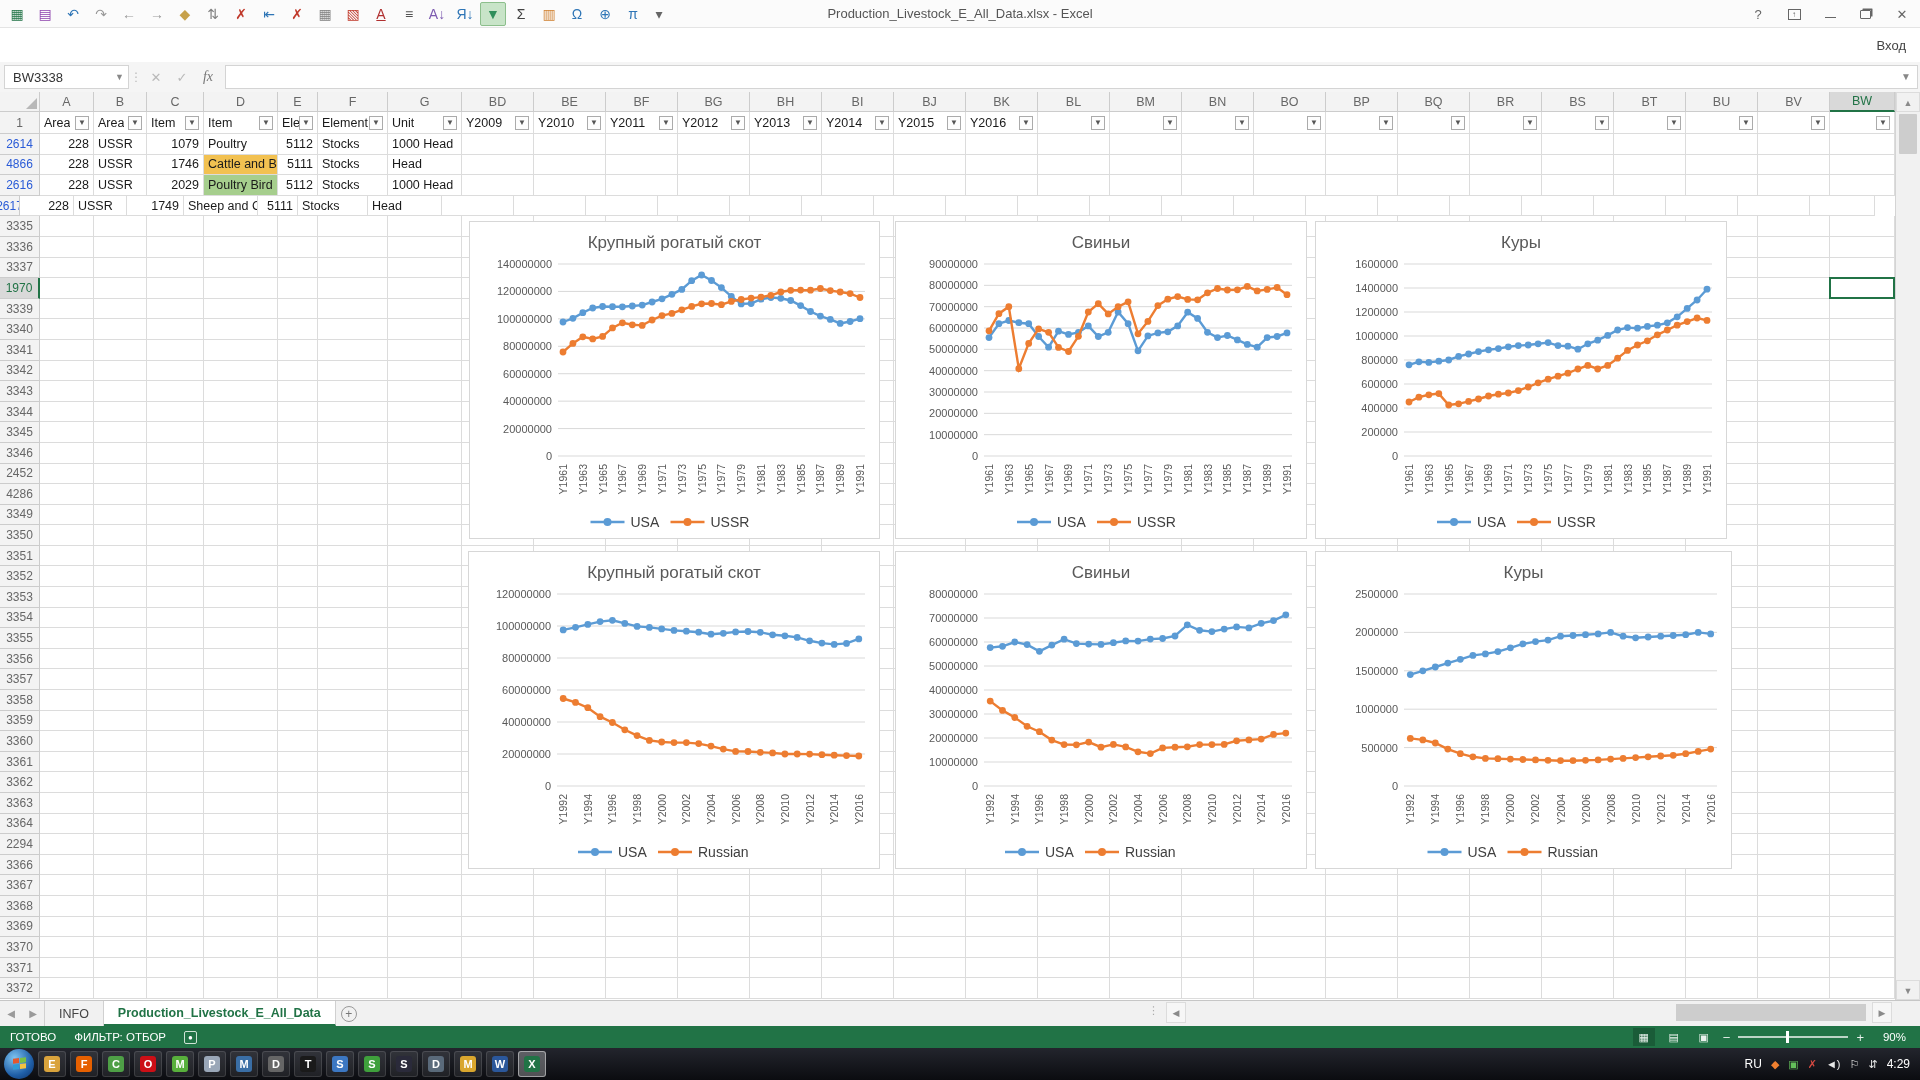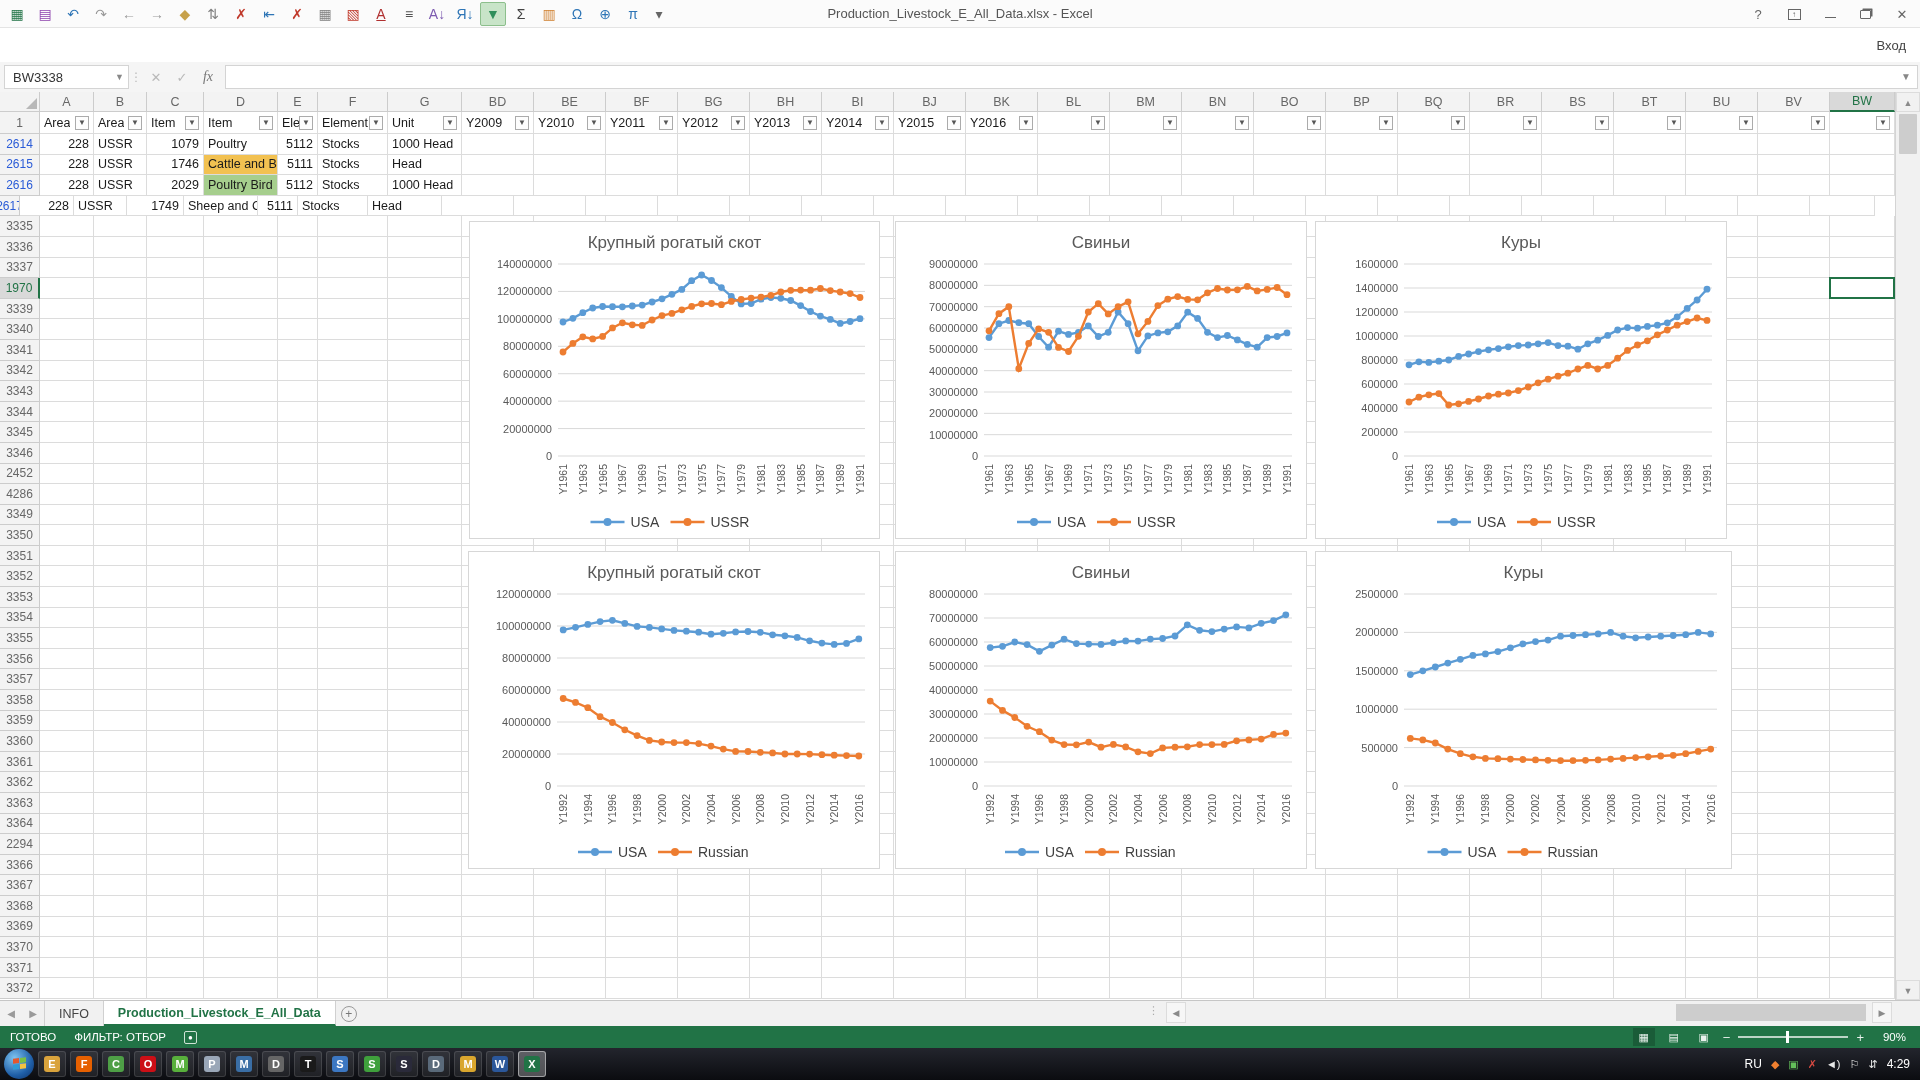--- a/index.html
+++ b/index.html
@@ -323,21 +323,21 @@
         <div class="gc" style="width:72px;flex:none;"></div>
         <div class="gc" style="width:72px;flex:none;"></div>
         <div class="gc" style="width:72px;flex:none;"></div>
         <div class="gc" style="width:72px;flex:none;"></div>
         <div class="gc" style="width:72px;flex:none;"></div>
         <div class="gc" style="width:72px;flex:none;"></div>
         <div class="gc" style="width:72px;flex:none;"></div>
         <div class="gc" style="width:65px;flex:none;"></div>
       </div>
       <div class="grow" style="height:20.6px">
-        <div class="gc rowhdr filtered" style="width:40px;flex:none;">2615</div>
+        <div class="gc rowhdr filtered" style="width:40px;flex:none;">4866</div>
         <div class="gc" style="width:54px;flex:none;justify-content:flex-end;">228</div>
         <div class="gc" style="width:53px;flex:none;">USSR</div>
         <div class="gc" style="width:57px;flex:none;justify-content:flex-end;">1746</div>
         <div class="gc" style="width:74px;flex:none;background:#F2C151;">Cattle and B</div>
         <div class="gc" style="width:40px;flex:none;justify-content:flex-end;">5111</div>
         <div class="gc" style="width:70px;flex:none;">Stocks</div>
         <div class="gc" style="width:74px;flex:none;">Head</div>
         <div class="gc" style="width:72px;flex:none;"></div>
         <div class="gc" style="width:72px;flex:none;"></div>
         <div class="gc" style="width:72px;flex:none;"></div>

